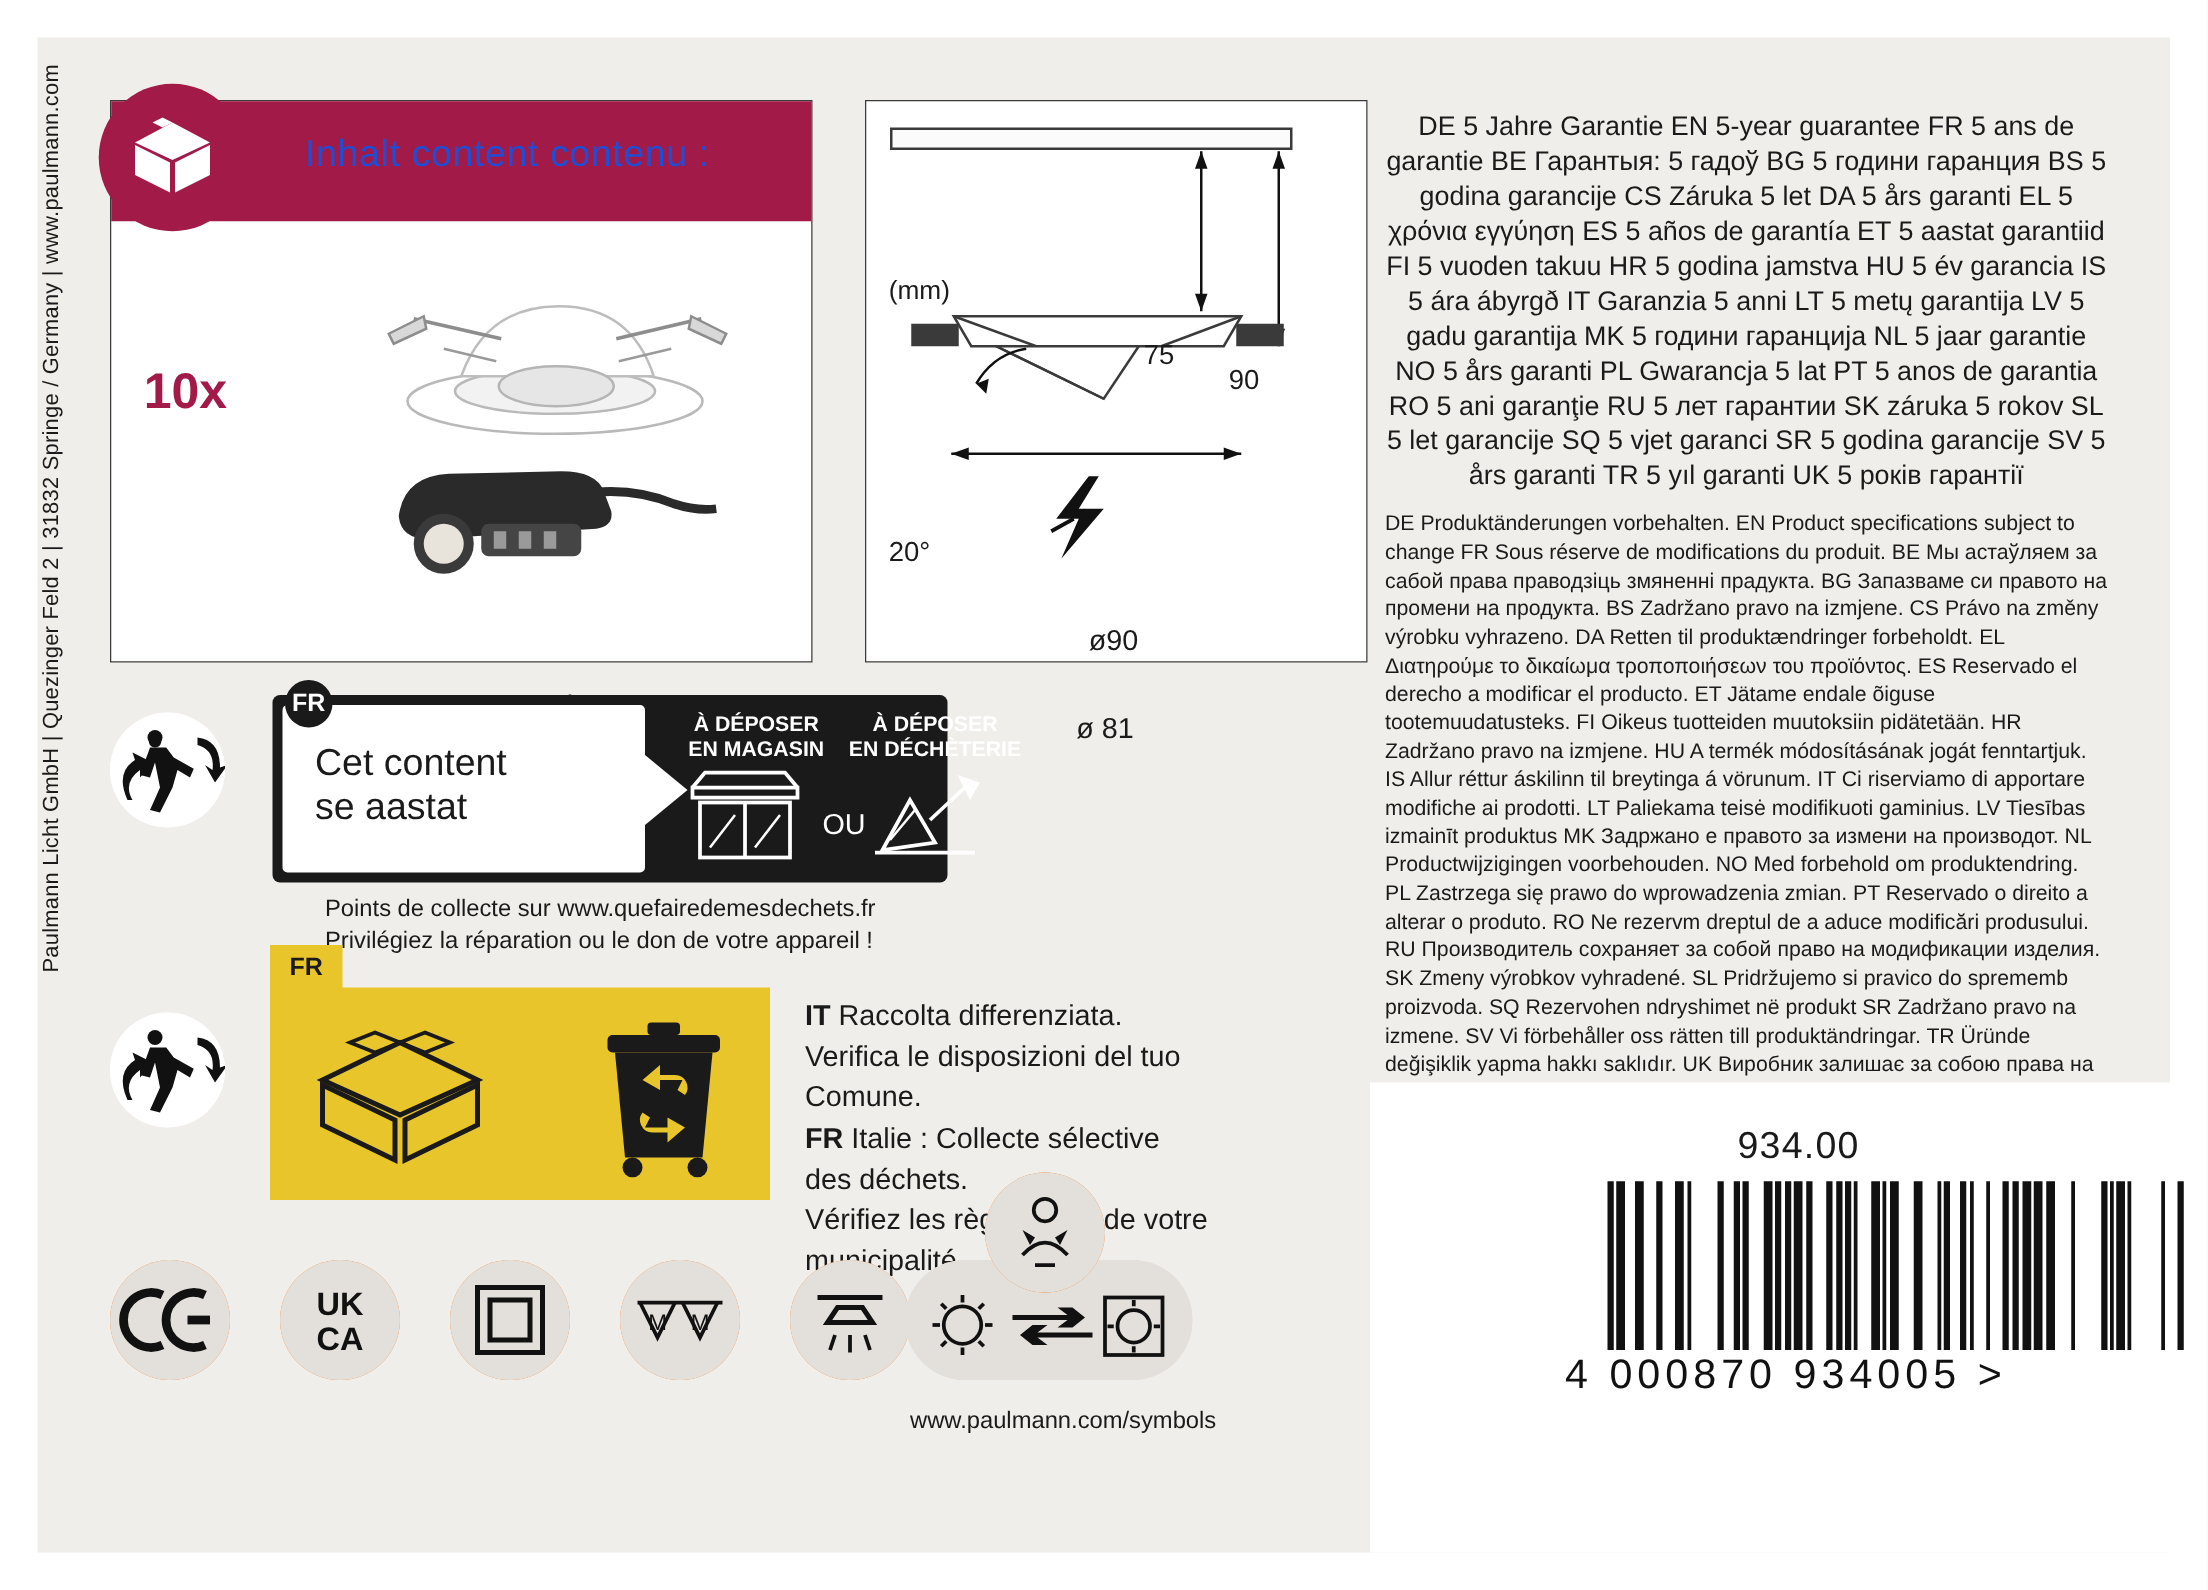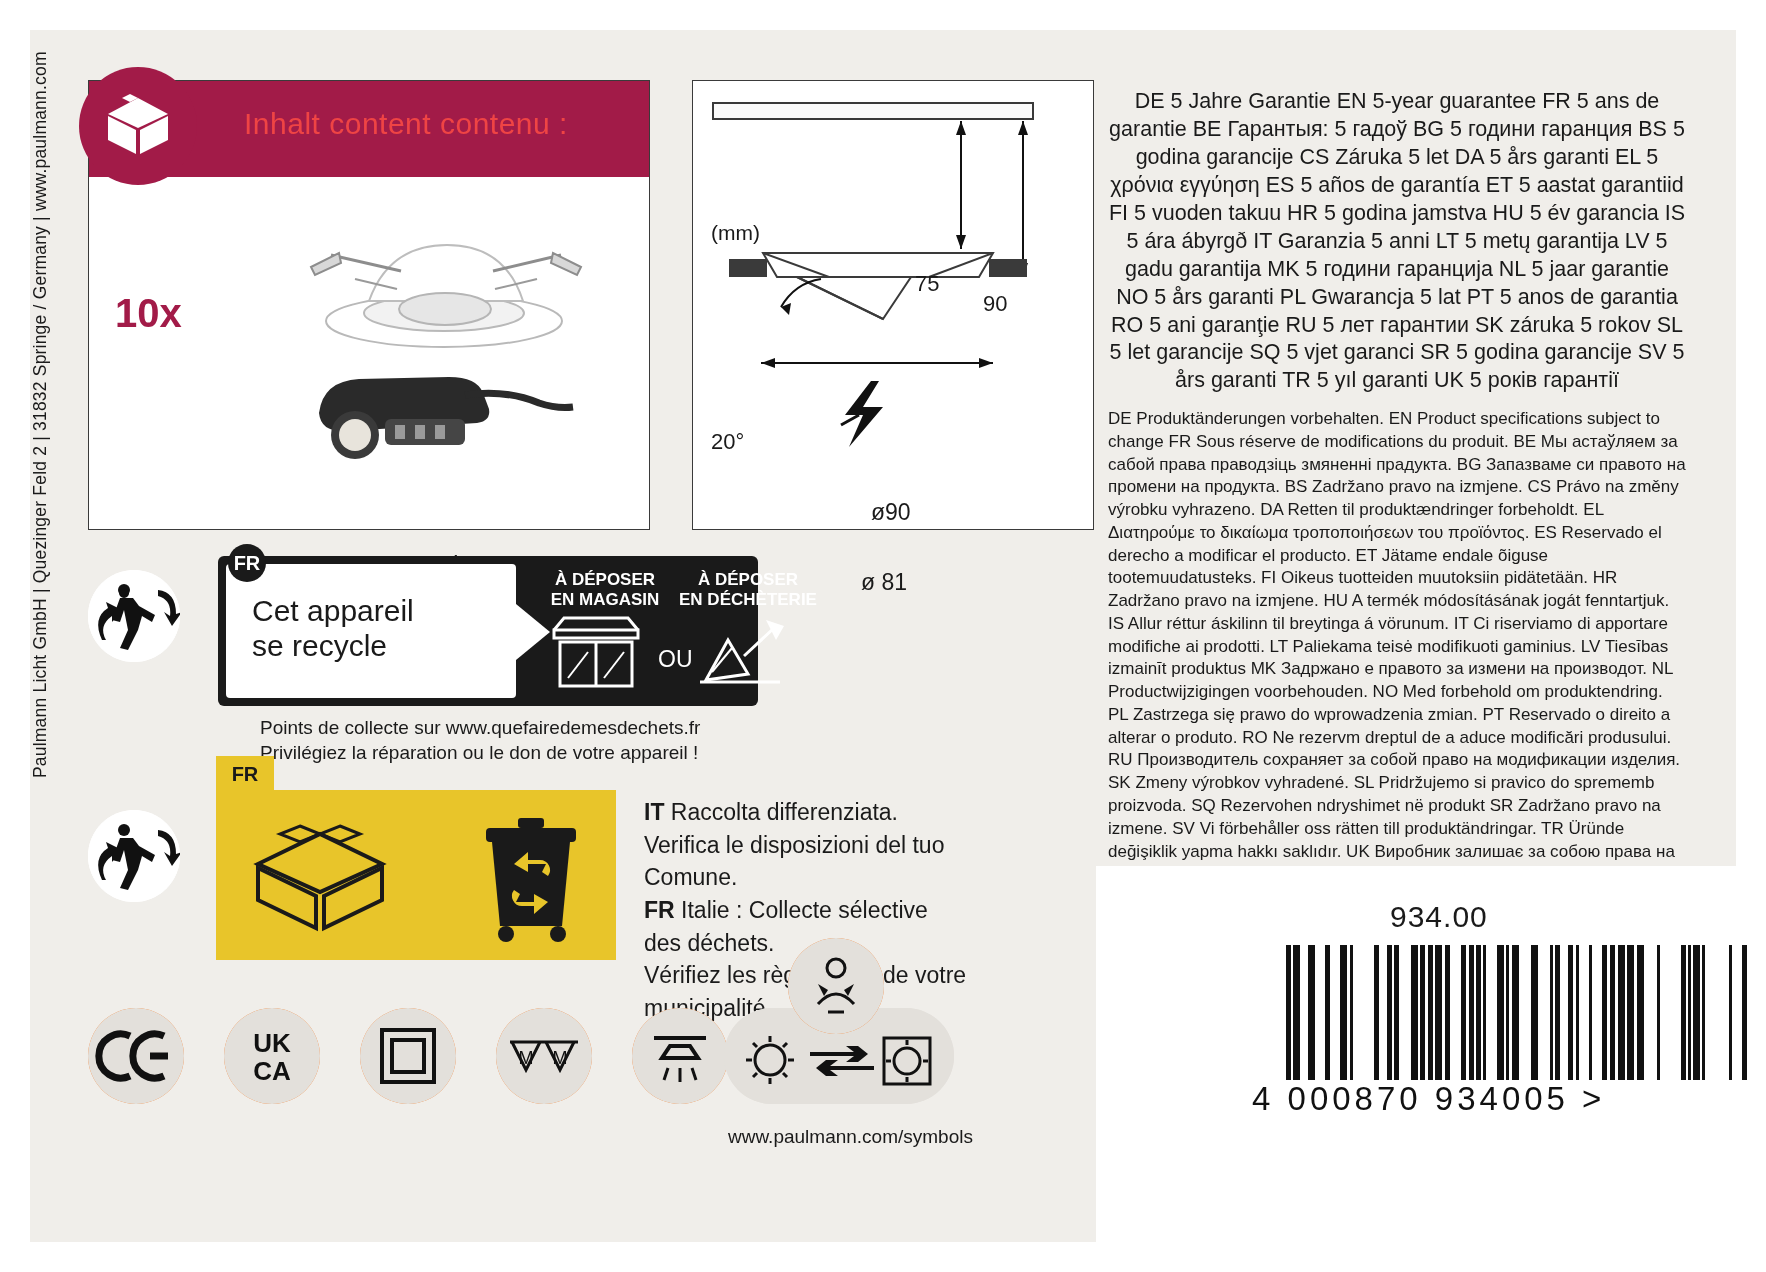--- a/index.html
+++ b/index.html
@@ -39,21 +39,21 @@
     background:#ffffff;
     box-sizing:border-box;
   }
   #inhalt-box { left:88px; top:80px; width:562px; height:450px; }
   .inhalt-header {
     position:absolute; left:0; top:0; width:100%; height:96px;
     background:#a21b48;
   }
   .inhalt-header-text {
     position:absolute; left:155px; top:26px;
-    color:#ef4444; font-size:30px; letter-spacing:0.5px;
+    color:#1d4ed8; font-size:30px; letter-spacing:0.5px;
   }
   .box-icon {
     position:absolute; left:-10px; top:-14px;
     width:118px; height:118px; border-radius:50%;
     background:#a21b48;
   }
   .box-icon svg { position:absolute; left:23px; top:25px; }
   .qty {
     position:absolute; left:26px; top:210px;
     font-size:40px; font-weight:bold; color:#a21b48;
@@ -288,22 +288,22 @@
         <circle cx="36" cy="20" r="6" fill="#111"></circle>
         <path d="M32 28 l-8 22 l8 2 l4 -12 l4 20 l-8 18 l8 2 l10 -20 l4 -14 l10 6 l3 -7 l-16 -9 l-6 -8 z" fill="#111"></path>
         <path d="M70 26 q14 4 12 20 l-6 -4 l8 14 l10 -14 l-6 2 q0 -22 -18 -24 z" fill="#111"></path>
         <path d="M18 70 q-8 -14 6 -24 l0 6 l10 -12 l-16 -8 l2 6 q-16 10 -6 32 z" fill="#111"></path>
       </svg>
     </div>
 
     <div class="recycle-black">
       <div class="recycle-white-bubble">
         <div class="cet-appareil">
-          <span>Cet appareil</span><br>
-          <span>se recycle</span>
+          <span>Cet content</span><br>
+          <span>se aastat</span>
         </div>
       </div>
       <div class="fr-tag" style="left:10px; top:-12px;">FR</div>
 
       <div class="deposer1">
         <span>À DÉPOSER</span><br>
         <span>EN MAGASIN</span>
       </div>
       <div class="deposer2">
         <span>À DÉPOSER</span><br>

